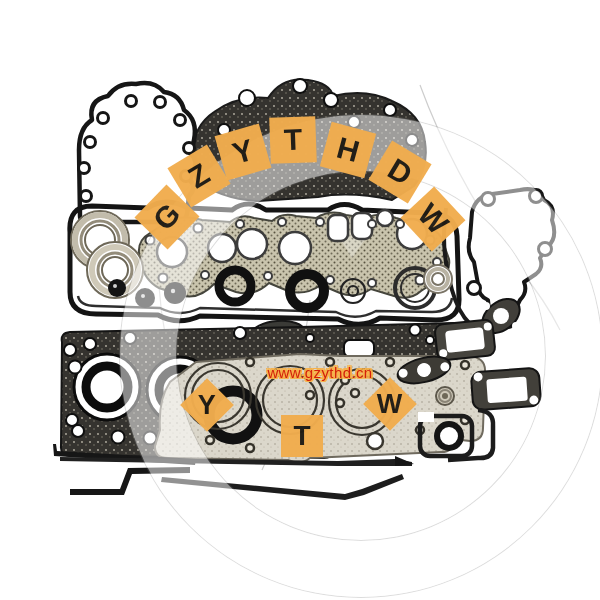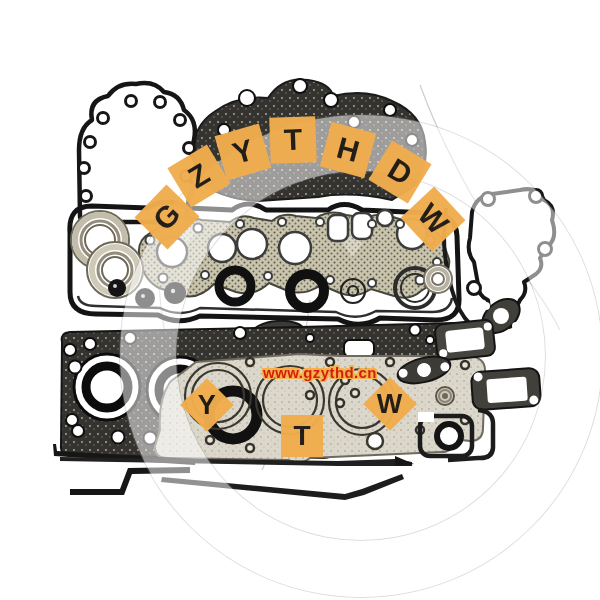--- a/index.html
+++ b/index.html
@@ -21,21 +21,21 @@
   .wm-sq{width:42px;height:42px;font-size:28px;transform:translate(-50%,-50%);}
   .wm-d{
     position:absolute;width:38px;height:38px;background:#F1AD4E;color:#1F1B14;
     display:flex;align-items:center;justify-content:center;
     font-weight:bold;font-size:27px;line-height:1;opacity:0.97;
     transform:translate(-50%,-50%) rotate(45deg);
   }
   .wm-d span{transform:rotate(-45deg);}
   .wm-url{
     position:absolute;left:320px;top:372px;transform:translate(-50%,-50%);
-    font-weight:bold;font-size:15px;letter-spacing:0.4px;white-space:nowrap;color:#D31F0B;
+    font-weight:normal;font-size:15px;letter-spacing:0.4px;white-space:nowrap;color:#D31F0B;
     text-shadow:-1.5px -1.5px 0 #F6B14A, 1.5px -1.5px 0 #F6B14A, -1.5px 1.5px 0 #F6B14A,
                  1.5px 1.5px 0 #F6B14A, 0 -1.5px 0 #F6B14A, 0 1.5px 0 #F6B14A,
                  -1.5px 0 0 #F6B14A, 1.5px 0 0 #F6B14A;
   }
 </style>
 </head>
 <body>
 
 <div class="stage">
 

